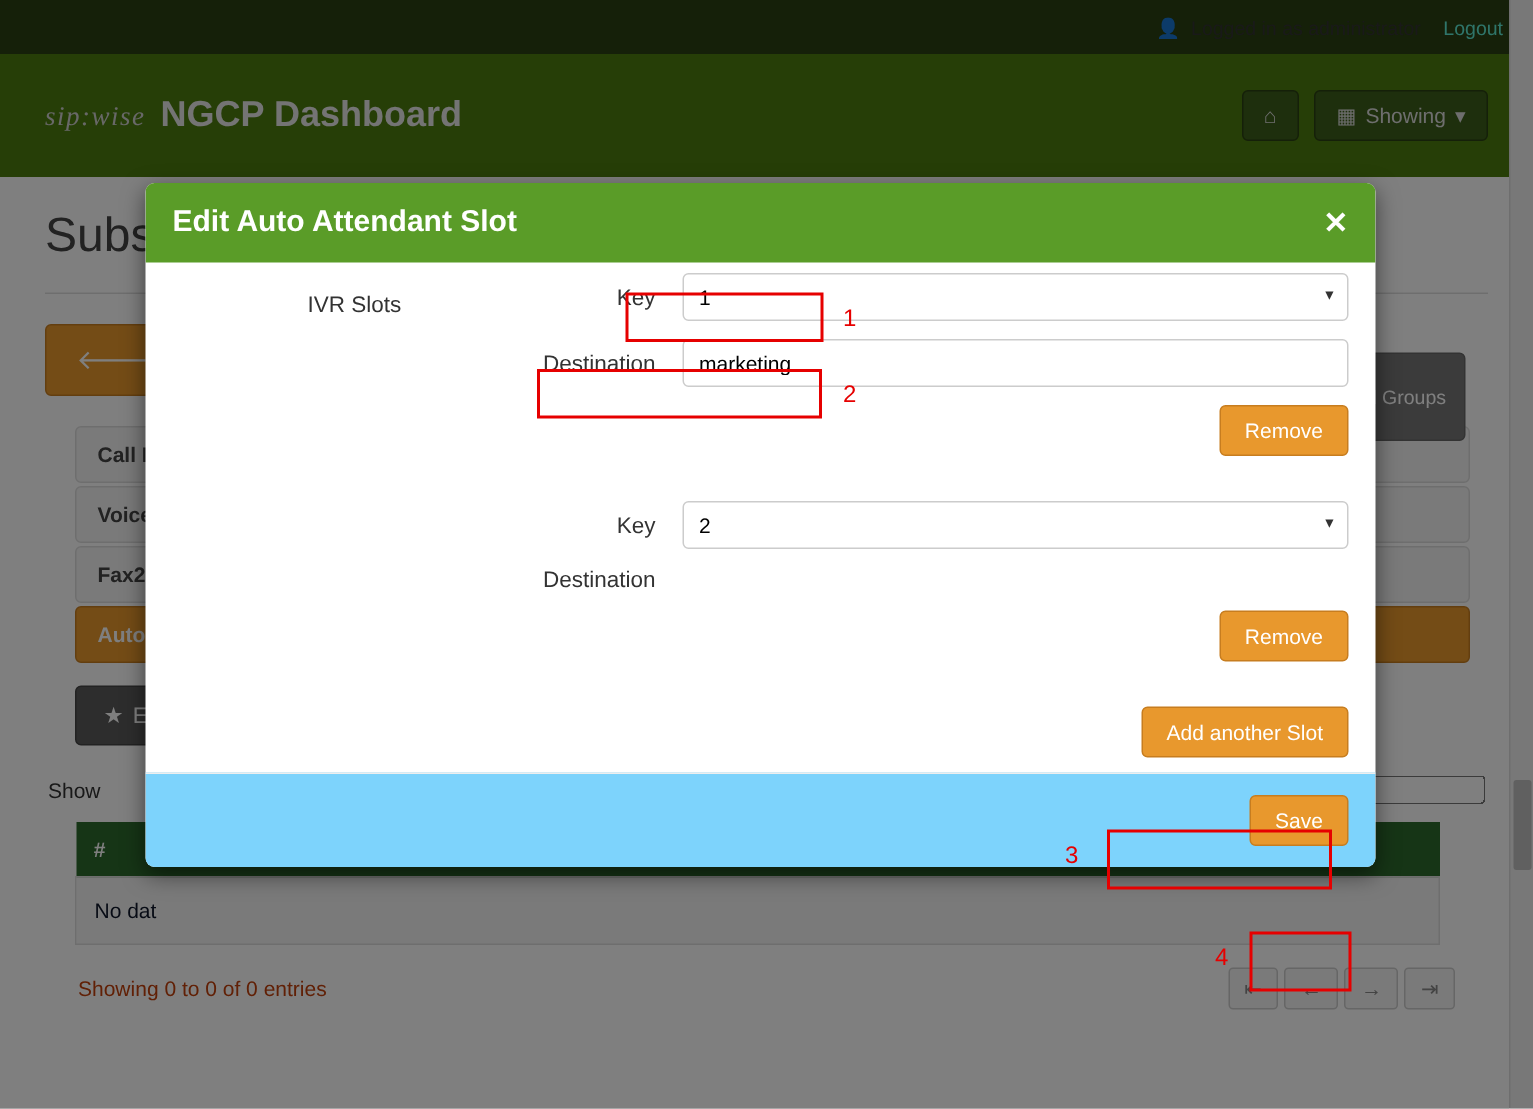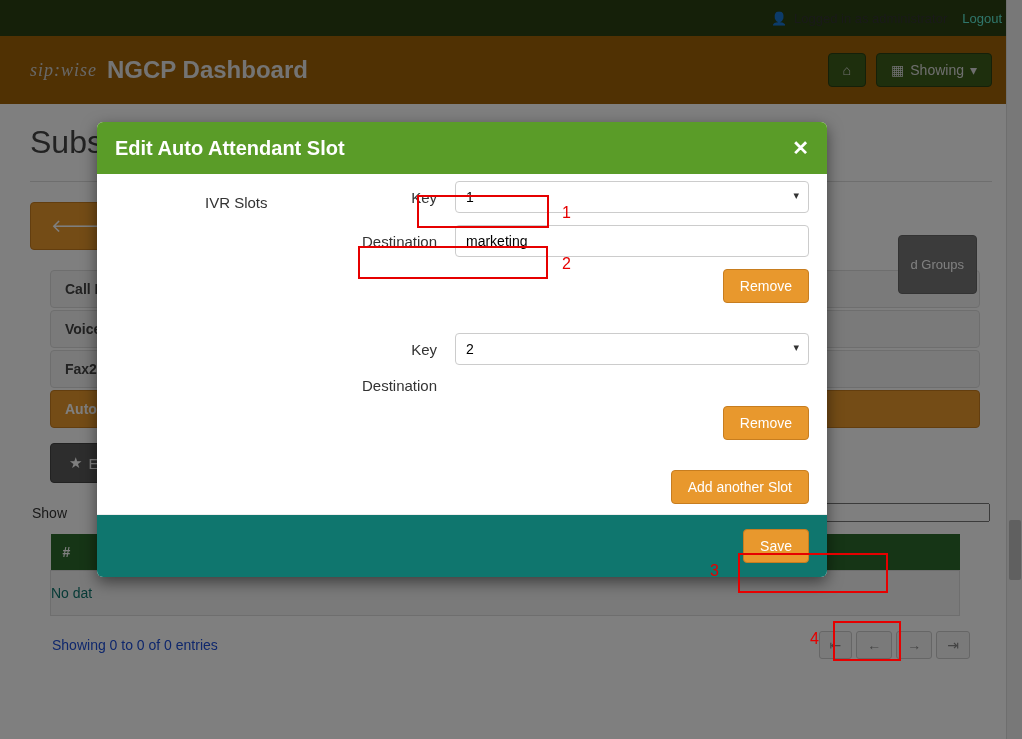--- a/index.html
+++ b/index.html
@@ -2,21 +2,21 @@
 <html><head>
 <meta charset="utf-8">
 <style>
 * { box-sizing: border-box; margin: 0; padding: 0; }
 body { font-family: "Helvetica Neue", Helvetica, Arial, sans-serif; font-size: 14px; color: #333; background: #fff; width: 1022px; height: 739px; overflow: hidden; position: relative; }
 
 .topbar { background: #2a4012; height: 36px; display: flex; justify-content: flex-end; align-items: center; padding: 0 20px; gap: 15px; font-size: 13px; }
 .topbar .logout { color: #5eead4; }
 .topbar .user-icon { color: #ccc; margin-right: 3px; }
 
-.header { background: #a16207; height: 68px; display: flex; align-items: center; justify-content: space-between; padding: 0 30px; }
+.header { background: #4d7c0f; height: 82px; display: flex; align-items: center; justify-content: space-between; padding: 0 30px; }
 .brand { display: flex; align-items: center; gap: 10px; }
 .brand-text { color: #e8e8e8; font-size: 24px; font-weight: bold; }
 .logo { color: #d0d0d0; font-size: 18px; font-family: serif; font-style: italic; letter-spacing: 1px; }
 .header-buttons { display: flex; gap: 10px; }
 .hbtn { background: #3d5f1a; border: 1px solid #2a4012; color: #ddd; padding: 8px 14px; border-radius: 4px; font-size: 14px; display: inline-flex; align-items: center; gap: 6px; }
 
 .page-body { padding: 20px 30px; background: #fff; }
 .page-title { font-size: 32px; color: #444; margin-bottom: 20px; font-weight: normal; }
 .divider { border-bottom: 1px solid #ddd; margin-bottom: 20px; }
 
@@ -29,36 +29,36 @@
 .pref-item.active { background: #e8982d; border-color: #c77d1f; color: #fff; }
 
 .edit-btn-row { margin: 15px 0 20px 0; }
 .edit-btn { background: #5a5a5a; color: #fff; border: 1px solid #444; padding: 10px 18px; border-radius: 4px; font-size: 15px; display: inline-flex; align-items: center; gap: 6px; margin-left: 20px; }
 
 .table-controls { display: flex; justify-content: space-between; align-items: center; margin-bottom: 12px; padding: 0 2px; }
 .show-ctrl { font-size: 14px; color: #333; }
 
 .datatable { width: 910px; border-collapse: collapse; margin-left: 20px; }
 .datatable thead th { background: #2d6b2d; color: #fff; padding: 10px 12px; text-align: left; font-size: 14px; font-weight: bold; }
-.datatable tbody td { padding: 14px 0; background: #f5f5f5; border: 1px solid #ddd; color: #0f766e; }
+.datatable tbody td { padding: 14px 12px; background: #f5f5f5; border: 1px solid #ddd; color: #0f172a; }
 
 .table-footer { display: flex; justify-content: space-between; align-items: center; margin-top: 15px; padding: 0 2px; }
-.showing-text { font-size: 14px; color: #1d4ed8; margin-left: 20px; }
+.showing-text { font-size: 14px; color: #c2410c; margin-left: 20px; }
 .paginate { display: flex; gap: 4px; margin-right: 20px; }
 .paginate button { background: #f5f5f5; border: 1px solid #ccc; padding: 5px 10px; border-radius: 3px; color: #888; font-size: 14px; }
 
 
 .modal-backdrop { position: absolute; top: 0; left: 0; right: 0; bottom: 0; background: rgba(0,0,0,0.5); z-index: 100; }
 
-.modal { position: absolute; top: 122px; left: 97px; width: 730px; background: #fff; border-radius: 6px; box-shadow: 0 5px 15px rgba(0,0,0,0.5); z-index: 200; overflow: hidden; }
+.modal { position: absolute; top: 122px; left: 97px; width: 820px; background: #fff; border-radius: 6px; box-shadow: 0 5px 15px rgba(0,0,0,0.5); z-index: 200; overflow: hidden; }
 .modal-header { background: #5a9c28; color: #fff; padding: 14px 18px; display: flex; justify-content: space-between; align-items: center; }
 .modal-title { font-size: 20px; font-weight: bold; }
 .modal-close { color: #fff; font-size: 20px; font-weight: bold; cursor: pointer; }
 .modal-body { padding: 20px 18px 10px 18px; max-height: 430px; overflow-y: auto; position: relative; }
-.modal-footer { padding: 14px 18px; text-align: right; background: #0f766e; border-top: 1px solid #eee; }
+.modal-footer { padding: 14px 18px; text-align: right; background: #7dd3fc; border-top: 1px solid #eee; }
 
 .form-row { display: flex; align-items: center; margin-bottom: 12px; }
 .form-label { width: 340px; text-align: right; padding-right: 18px; font-size: 15px; color: #333; }
 .section-label { width: 340px; text-align: left; padding-left: 90px; padding-right: 18px; font-size: 15px; color: #333; font-weight: normal; }
 .form-control { flex: 1; }
 .form-control select, .form-control input { width: 100%; padding: 7px 10px; border: 1px solid #ccc; border-radius: 4px; font-size: 14px; background: #fff; }
 .form-control select { appearance: none; background-image: none; padding-right: 25px; }
 .select-wrap { position: relative; }
 .select-wrap::after { content: "▾"; position: absolute; right: 10px; top: 8px; pointer-events: none; font-size: 11px; color: #333; }
 

